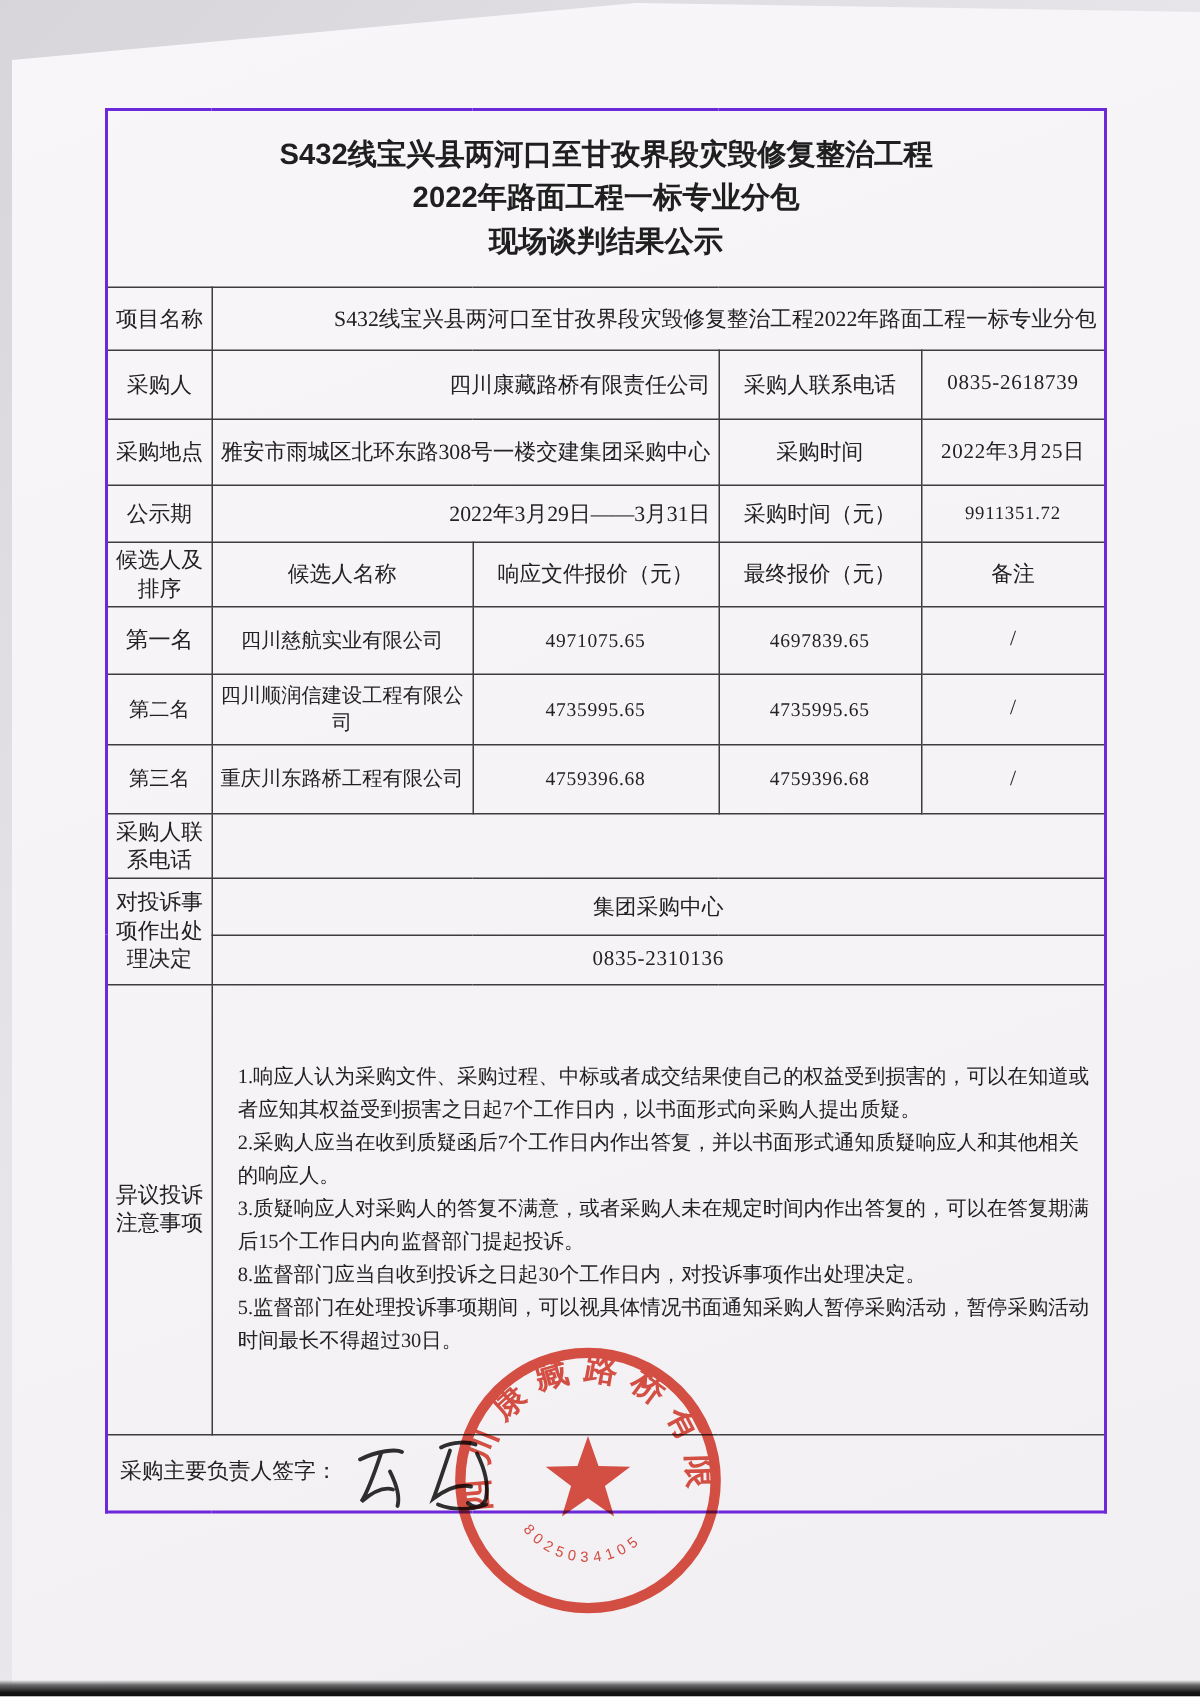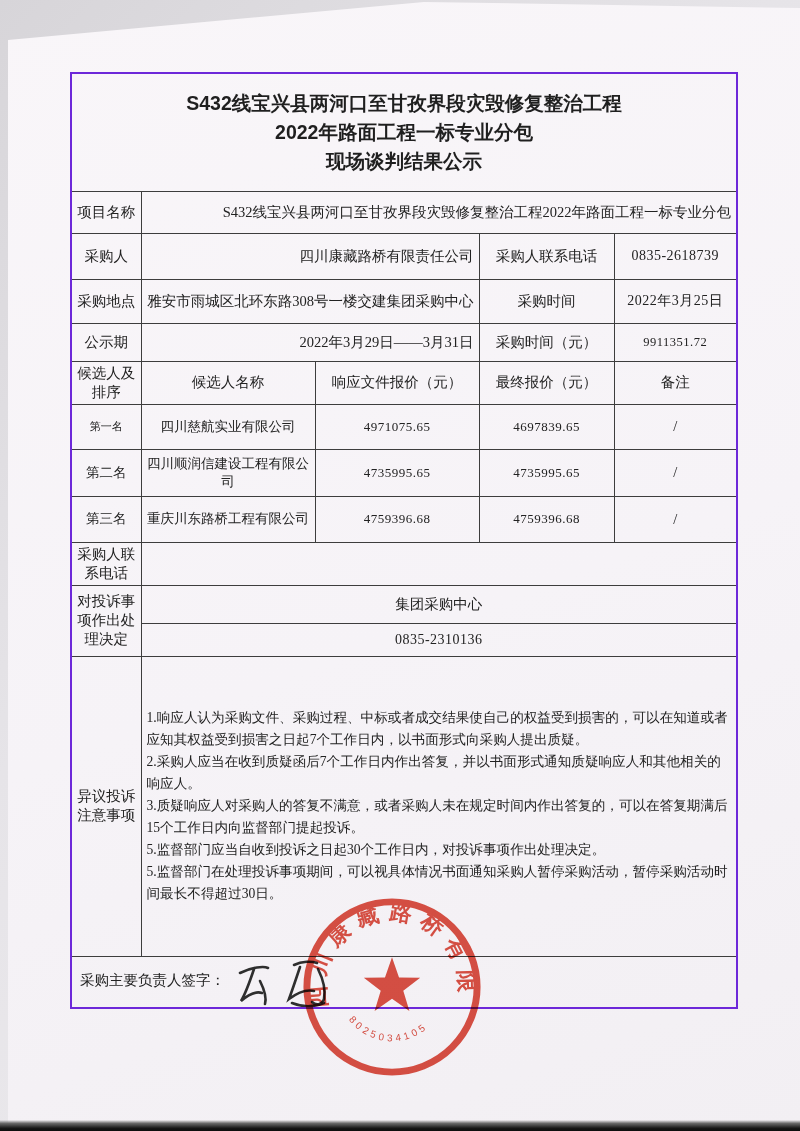--- a/index.html
+++ b/index.html
@@ -35,21 +35,21 @@
   .title-cell{text-align:center;}
   .title-line{
     font-family:"Liberation Sans","DejaVu Sans",sans-serif;
     font-weight:bold;font-size:19.5px;line-height:29px;color:#1f1f1f;
   }
   .lbl-left{text-align:center;padding:2px 3px;}
   .val-left{text-align:right;}
   .ctr{text-align:center;}
   .num{font-size:14px;letter-spacing:.5px;}
   .objection-cell{padding:4px 10px 4px 8px;}
-  .objection-item{font-size:13.6px;line-height:1.62;text-align:left;}
+  .objection-item{font-size:13.6px;line-height:1.62;text-align:left;margin-left:12px;}
   .sig-row-cell{position:relative;height:46px;}
   .sig-label{position:absolute;left:8px;top:14px;font-size:14.5px;}
   .sig-scribble{position:absolute;left:162px;top:-6px;z-index:3;}
   .seal{
     position:absolute;left:298px;top:893px;width:188px;height:188px;z-index:4;
     opacity:.88;mix-blend-mode:multiply;
   }
 </style>
 </head>
 <body>
@@ -103,21 +103,21 @@
 
     <tr style="height:43px">
       <td class="lbl-left">候选人及排序</td>
       <td class="ctr">候选人名称</td>
       <td class="ctr">响应文件报价（元）</td>
       <td class="ctr">最终报价（元）</td>
       <td class="ctr">备注</td>
     </tr>
 
     <tr style="height:45px">
-      <td class="ctr" style="font-size:11px">第一名</td>
+      <td class="ctr" style="font-size:15px">第一名</td>
       <td class="ctr" style="font-size:13.5px">四川慈航实业有限公司</td>
       <td class="ctr num" style="font-size:13px">4971075.65</td>
       <td class="ctr num" style="font-size:13px">4697839.65</td>
       <td class="ctr">/</td>
     </tr>
     <tr style="height:47px">
       <td class="ctr" style="font-size:13.5px">第二名</td>
       <td class="ctr" style="font-size:13.5px">四川顺润信建设工程有限公司</td>
       <td class="ctr num" style="font-size:13px">4735995.65</td>
       <td class="ctr num" style="font-size:13px">4735995.65</td>
@@ -143,21 +143,21 @@
     <tr style="height:33px">
       <td colspan="4" class="ctr num">0835-2310136</td>
     </tr>
 
     <tr style="height:300px">
       <td class="lbl-left">异议投诉注意事项</td>
       <td colspan="4" class="objection-cell">
         <div class="objection-item">1.响应人认为采购文件、采购过程、中标或者成交结果使自己的权益受到损害的，可以在知道或者应知其权益受到损害之日起7个工作日内，以书面形式向采购人提出质疑。</div>
         <div class="objection-item">2.采购人应当在收到质疑函后7个工作日内作出答复，并以书面形式通知质疑响应人和其他相关的响应人。</div>
         <div class="objection-item">3.质疑响应人对采购人的答复不满意，或者采购人未在规定时间内作出答复的，可以在答复期满后15个工作日内向监督部门提起投诉。</div>
-        <div class="objection-item">5.监督部门应当自收到投诉之日起30个工作日内，对投诉事项作出处理决定。</div>
+        <div class="objection-item">8.监督部门应当自收到投诉之日起30个工作日内，对投诉事项作出处理决定。</div>
         <div class="objection-item">5.监督部门在处理投诉事项期间，可以视具体情况书面通知采购人暂停采购活动，暂停采购活动时间最长不得超过30日。</div>
       </td>
     </tr>
 
     <tr style="height:48px">
       <td colspan="5" class="sig-row-cell">
         <span class="sig-label">采购主要负责人签字：</span>
         <svg class="sig-scribble" width="115" height="72" viewBox="0 0 115 72">
           <g fill="none" stroke="#2e2e2e" stroke-width="2.6" stroke-linecap="round">
             <path d="M6,22 C18,16 30,15 34,17"></path>

